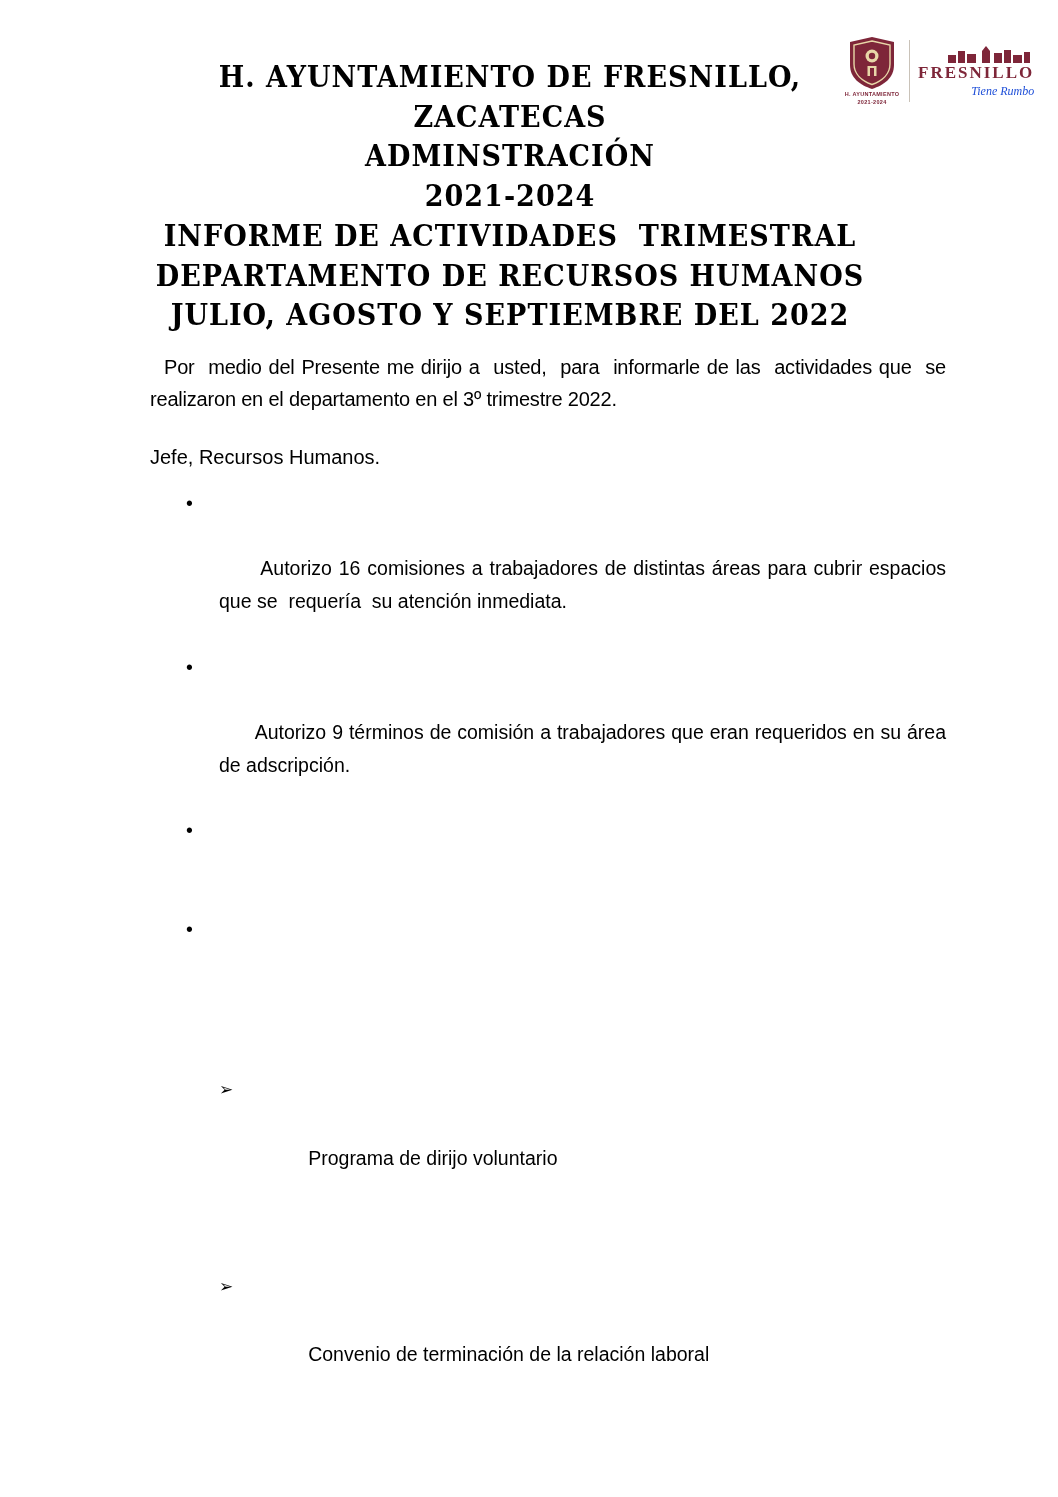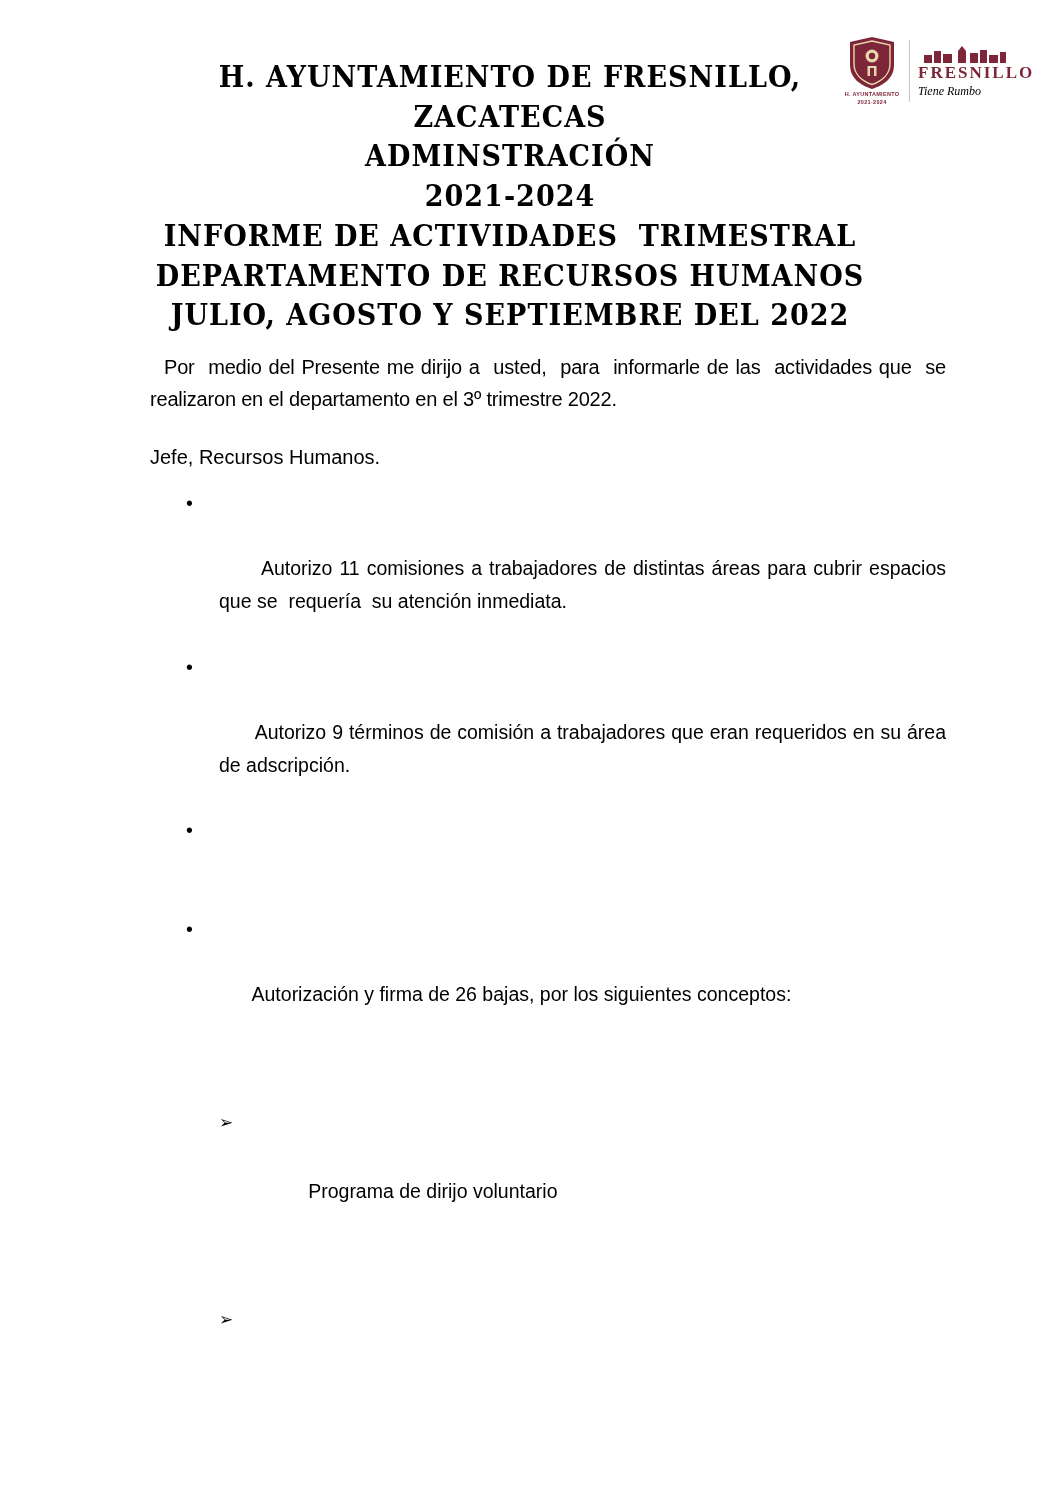--- a/index.html
+++ b/index.html
@@ -36,33 +36,33 @@
   .logo {
     position:absolute;
     top:36px; left:843px;
     display:flex;
     align-items:center;
     gap:8px;
   }
   .crest-wrap { display:flex; flex-direction:column; align-items:center; width:58px; }
   .crest-caption { font-size:5.5px; color:#7e2639; font-weight:bold; letter-spacing:0.3px; margin-top:1px; text-align:center; line-height:1.2; }
   .logo-divider { width:1px; height:62px; background:#c9c2b8; }
-  .brand-col { display:flex; flex-direction:column; align-items:flex-start; }
+  .brand-col { display:flex; flex-direction:column; align-items:flex-end; }
   .brand-name {
     font-family:"Liberation Serif", serif;
     font-size:17px;
     font-weight:bold;
     letter-spacing:2px;
     color:#7e2639;
   }
   .brand-tagline {
     font-family:"Liberation Serif", serif;
     font-style:italic;
     font-size:12px;
-    color:#000000;
+    color:#1d4ed8;
     margin-top:1px;
   }
 
   
   .intro {
     margin-top:36px;
     font-size:20px;
     line-height:1.62;
     text-align:justify;
     white-space:pre-wrap;
@@ -155,39 +155,39 @@
     <div class="hline">JULIO, AGOSTO Y SEPTIEMBRE DEL 2022</div>
   </div>
 
   <p class="intro"><span class="indent"></span><span>Por  medio del Presente me dirijo a  usted,  para  informarle de las  actividades que  se realizaron en el departamento en el 3º trimestre 2022.</span></p>
 
   <div class="section-heading">Jefe, Recursos Humanos.</div>
 
   <ul class="main-list">
     <li>
       <span class="marker">•</span>
-      <span>Autorizo 11 comisiones a trabajadores de distintas áreas para cubrir espacios que se  requería  su atención inmediata.</span>
+      <span>Autorizo 16 comisiones a trabajadores de distintas áreas para cubrir espacios que se  requería  su atención inmediata.</span>
     </li>
     <li>
       <span class="marker">•</span>
       <span>Autorizo 9 términos de comisión a trabajadores que eran requeridos en su área de adscripción.</span>
     </li>
     <li>
       <span class="marker">•</span>
     </li>
     <li>
       <span class="marker">•</span>
-      <span>Autorización y firma de 26 bajas, por los siguientes conceptos:</span>
       <ul class="sub-list">
         <li>
           <span class="smarker">➢</span>
           <span>Programa de dirijo voluntario</span>
         </li>
         <li>
           <span class="smarker">➢</span>
+          <span>Convenio de terminación de la relación laboral</span>
         </li>
         
         
       </ul>
     </li>
 
   </ul>
 
 </div>
 

